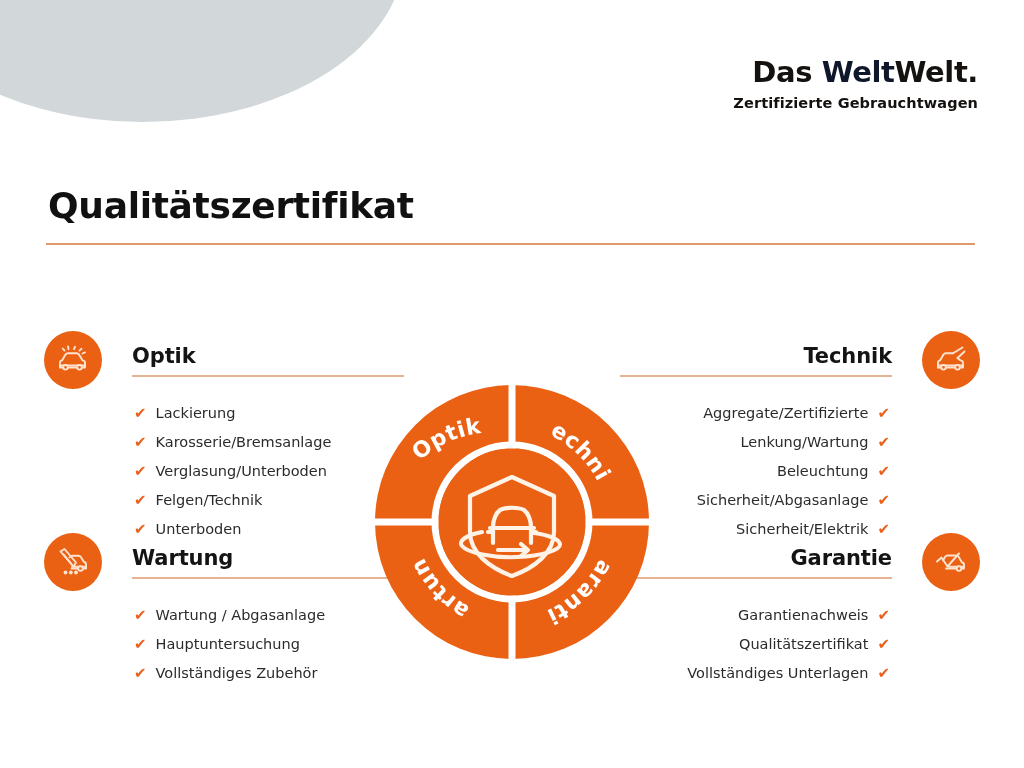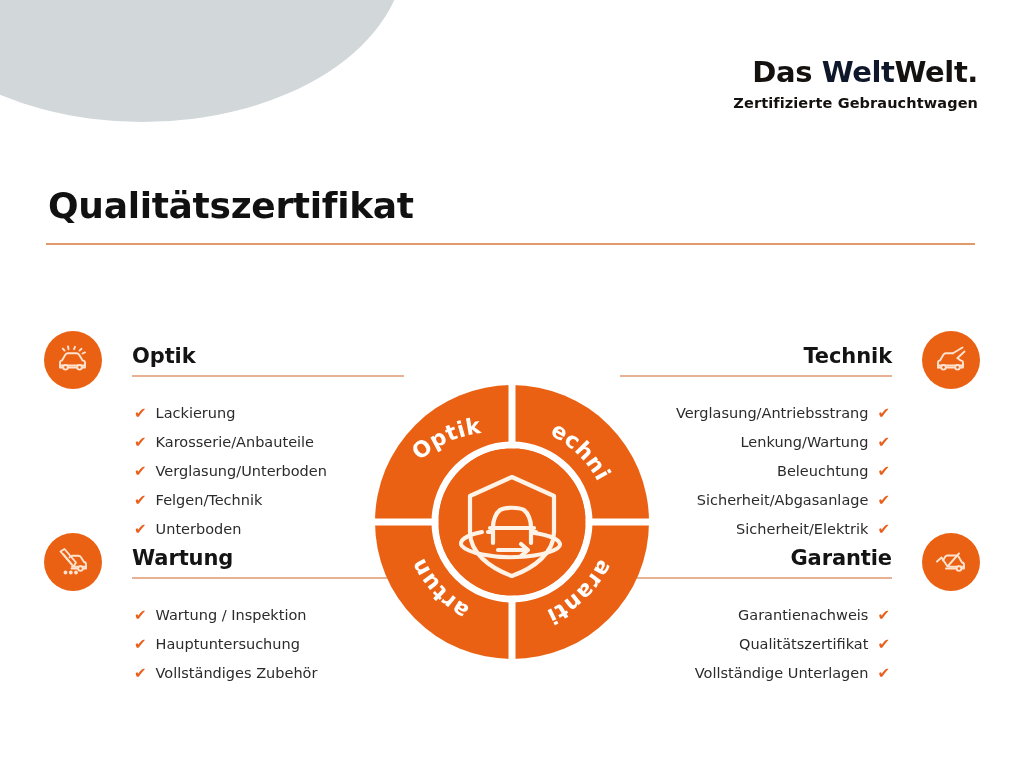--- a/index.html
+++ b/index.html
@@ -206,21 +206,21 @@
         <div class="sec-rule"></div>
       </div>
     </div>
     <ul class="sec-list">
       <li>
           <span class="check">✔</span>
           <span>Lackierung</span>
         </li>
       <li>
           <span class="check">✔</span>
-          <span>Karosserie/Anbauteile</span>
+          <span>Karosserie/Bremsanlage</span>
         </li>
       <li>
           <span class="check">✔</span>
           <span>Verglasung/Unterboden</span>
         </li>
       <li>
           <span class="check">✔</span>
           <span>Felgen/Technik</span>
         </li>
       <li>
@@ -246,21 +246,21 @@
         </svg>
       </div>
       <div class="sec-titlewrap">
         <div class="sec-title">Technik</div>
         <div class="sec-rule"></div>
       </div>
     </div>
     <ul class="sec-list">
       <li>
           <span class="check">✔</span>
-          <span>Verglasung/Antriebsstrang</span>
+          <span>Aggregate/Zertifizierte</span>
         </li>
       <li>
           <span class="check">✔</span>
           <span>Lenkung/Wartung</span>
         </li>
       <li>
           <span class="check">✔</span>
           <span>Beleuchtung</span>
         </li>
       <li>
@@ -291,21 +291,21 @@
         </svg>
       </div>
       <div class="sec-titlewrap">
         <div class="sec-title">Wartung</div>
         <div class="sec-rule"></div>
       </div>
     </div>
     <ul class="sec-list">
       <li>
           <span class="check">✔</span>
-          <span>Wartung / Inspektion</span>
+          <span>Wartung / Abgasanlage</span>
         </li>
       <li>
           <span class="check">✔</span>
           <span>Hauptuntersuchung</span>
         </li>
       <li>
           <span class="check">✔</span>
           <span>Vollständiges Zubehör</span>
         </li>
     </ul>
@@ -332,21 +332,21 @@
       <li>
           <span class="check">✔</span>
           <span>Garantienachweis</span>
         </li>
       <li>
           <span class="check">✔</span>
           <span>Qualitätszertifikat</span>
         </li>
       <li>
           <span class="check">✔</span>
-          <span>Vollständige Unterlagen</span>
+          <span>Vollständiges Unterlagen</span>
         </li>
     </ul>
   </div>
 
   <div class="donut-wrap">
     <svg width="300" height="300" viewBox="0 0 300 300">
       <defs>
 
         <path id="arc-optik" d="M 61.7 85.4 A 108 108 0 0 1 114.6 61.7" fill="none"></path>
         <path id="arc-technik" d="M 185.4 61.7 A 108 108 0 0 1 238.3 114.6" fill="none"></path>

